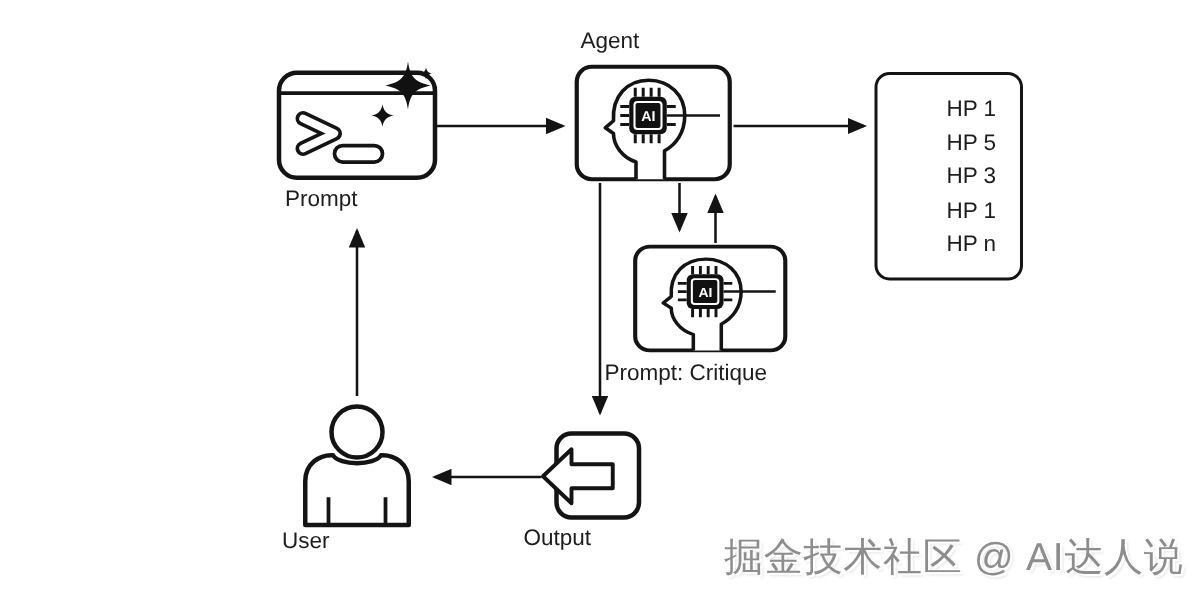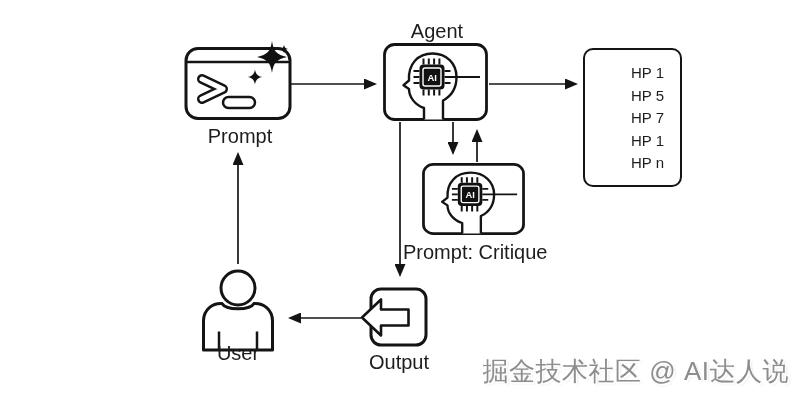--- a/index.html
+++ b/index.html
@@ -2,21 +2,21 @@
 <html><head>
 <meta charset="utf-8">
 <style>
   html,body{margin:0;padding:0;background:#ffffff;}
   .canvas{
     position:relative;width:799px;height:400px;background:#ffffff;overflow:hidden;
     font-family:"Liberation Sans",sans-serif;color:#1d1d1d;
   }
   .abs{position:absolute;}
   .label{
-    position:absolute;font-size:20px;color:#1d1d1d;text-align:center;
+    position:absolute;font-size:15px;color:#1d1d1d;text-align:left;
     white-space:nowrap;line-height:1.1;
   }
   .connectors{position:absolute;left:0;top:0;width:799px;height:400px;}
   .hp-box{
     position:absolute;left:583px;top:48px;width:99px;height:139px;
     box-sizing:border-box;border:2.5px solid #141414;border-radius:10px;
     display:flex;flex-direction:column;align-items:center;justify-content:center;
     gap:7.5px;font-size:15px;background:#ffffff;
   }
   .hp-item{line-height:1;margin-left:30px;}
@@ -73,21 +73,21 @@
     </g>
     <path d="M61.5,34 L97,34" stroke="#141414" stroke-width="1.8"></path>
     <rect x="36.5" y="21.5" width="25" height="25" rx="4" fill="#111111"></rect>
     <rect x="40" y="25" width="18" height="18" rx="2" fill="none" stroke="#ffffff" stroke-width="1.4"></rect>
     <text x="49.2" y="37.8" font-size="9.5" font-weight="bold" fill="#ffffff" text-anchor="middle">AI</text>
   </svg>
 
   <div class="hp-box">
     <div class="hp-item">HP 1</div>
     <div class="hp-item">HP 5</div>
-    <div class="hp-item">HP 7</div>
+    <div class="hp-item">HP 3</div>
     <div class="hp-item">HP 1</div>
     <div class="hp-item">HP n</div>
   </div>
 
   <svg class="abs" style="left:422px;top:163px;" width="103" height="72" viewBox="0 0 105 78" preserveAspectRatio="none">
     <rect x="1.5" y="1.5" width="102" height="75" rx="10" fill="#ffffff" stroke="#141414" stroke-width="2.8"></rect>
     <path d="M41,76.5 L41,65 C32,62 26,54 26,46 L20.5,42.2 L26,37.5 C25,21 35,10.5 49.5,10.5 C63.5,10.5 73.5,20.5 73.5,34 C73.5,45.5 67.5,53.5 60,57.5 L60,76.5" fill="#ffffff" stroke="#141414" stroke-width="2.4" stroke-linejoin="round"></path>
     <g stroke="#141414" stroke-width="2">
       <path d="M40.5,15.5 V21.5 M45.8,15.5 V21.5 M51.1,15.5 V21.5 M56.4,15.5 V21.5"></path>
       <path d="M40.5,46.5 V52.5 M45.8,46.5 V52.5 M51.1,46.5 V52.5 M56.4,46.5 V52.5"></path>
@@ -105,17 +105,17 @@
     <rect x="11" y="5" width="55" height="56" rx="10" fill="#ffffff" stroke="#141414" stroke-width="3"></rect>
     <path d="M2,33.5 L21,15.5 L21,25.5 L48.5,25.5 L48.5,41.5 L21,41.5 L21,51.5 Z" fill="#ffffff" stroke="#141414" stroke-width="2.6" stroke-linejoin="round"></path>
   </svg>
   <div class="label" style="left:349px;top:351px;width:100px;">Output</div>
 
   <svg class="abs" style="left:195px;top:268px;" width="86" height="84" viewBox="0 0 86 84">
     <circle cx="43" cy="20" r="17" fill="#ffffff" stroke="#141414" stroke-width="3"></circle>
     <path d="M8.5,82 L8.5,53 C8.5,41 18,35 27,35.5 C31,42.5 55,42.5 59,35.5 C68,35 77.5,41 77.5,53 L77.5,82 Z" fill="#ffffff" stroke="#141414" stroke-width="3" stroke-linejoin="round"></path>
     <path d="M24,82 L24,63.5 M62,82 L62,63.5" stroke="#141414" stroke-width="2.5"></path>
   </svg>
-  <div class="label" style="left:188px;top:342px;width:100px;">User</div>
+  <div class="label" style="left:188px;top:353px;width:100px;">User</div>
 
   <div class="watermark">掘金技术社区 @ AI达人说</div>
 
 </div>
 
 </body></html>

